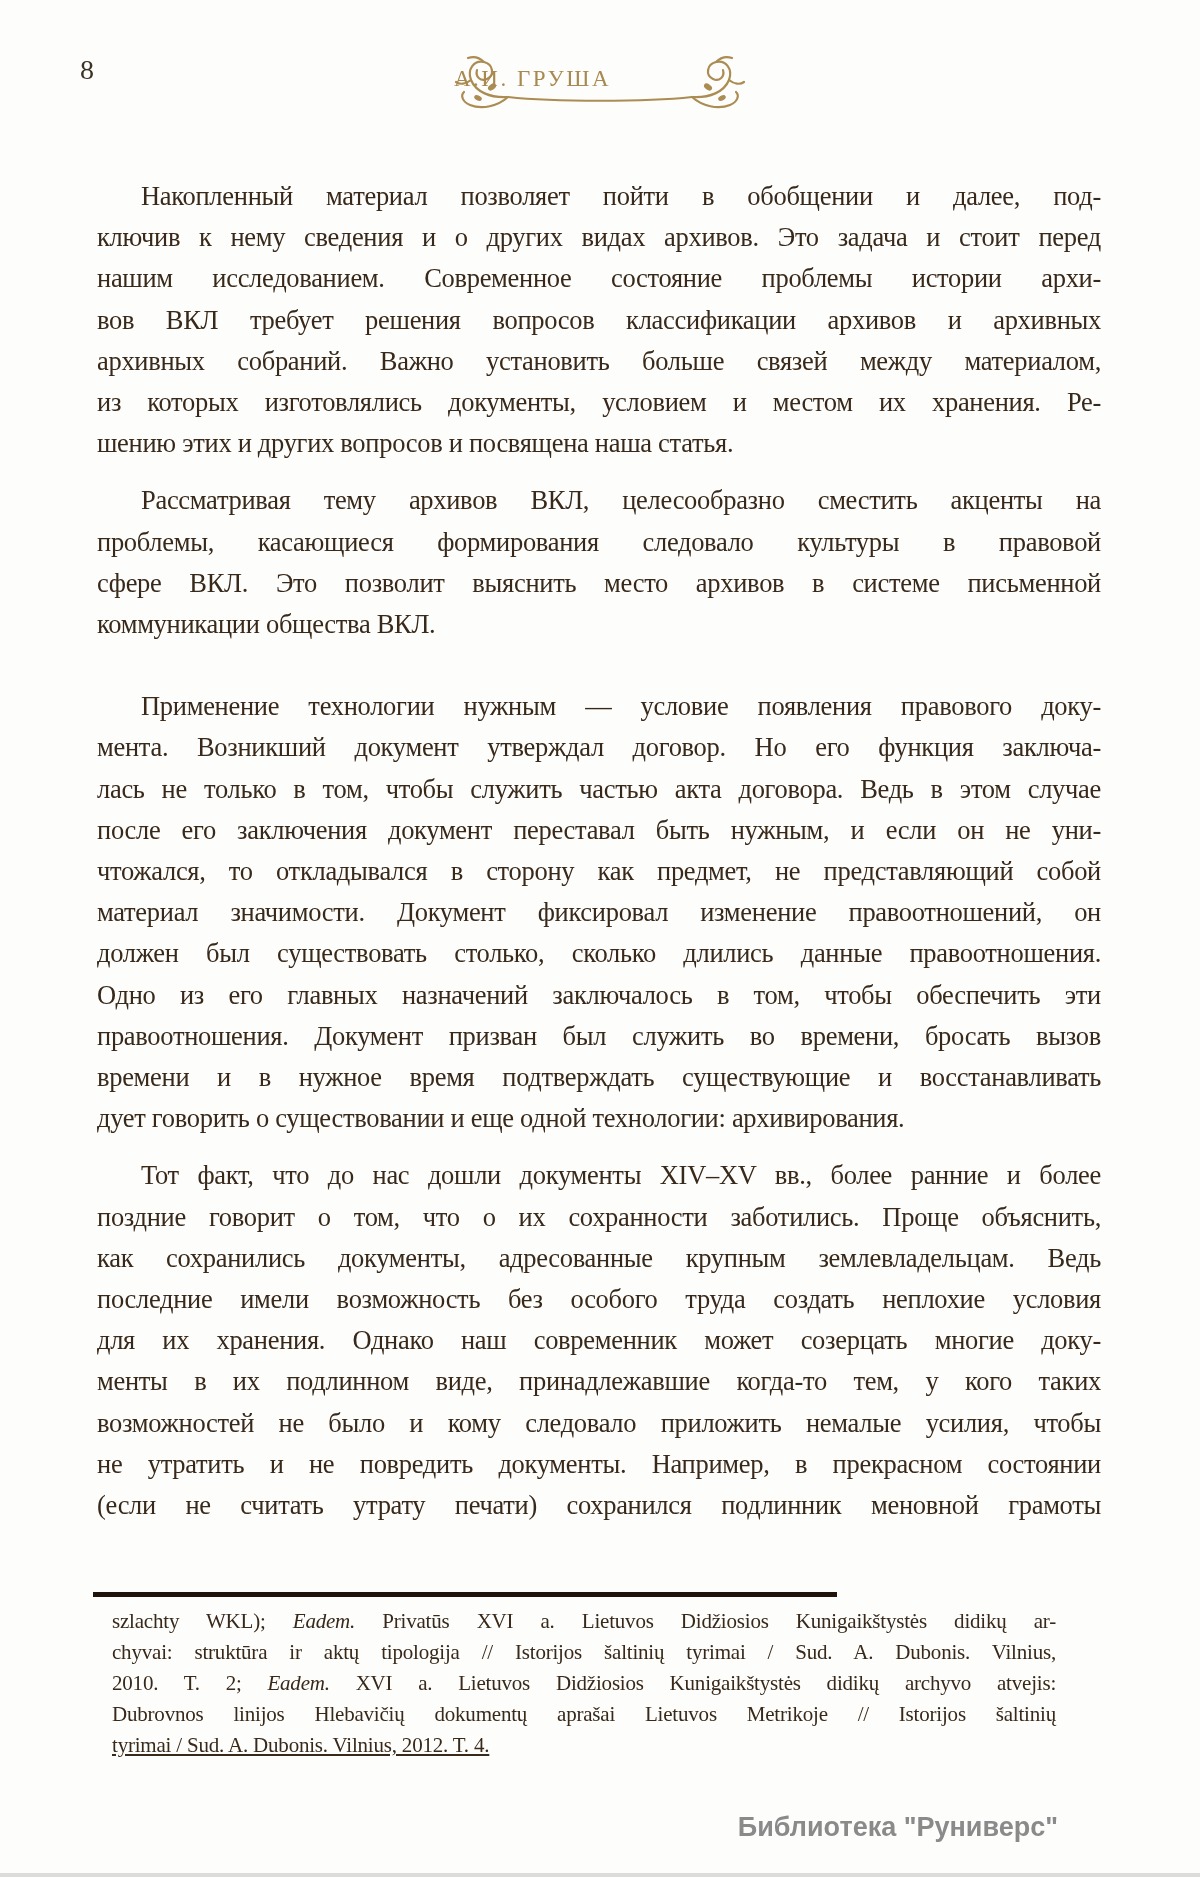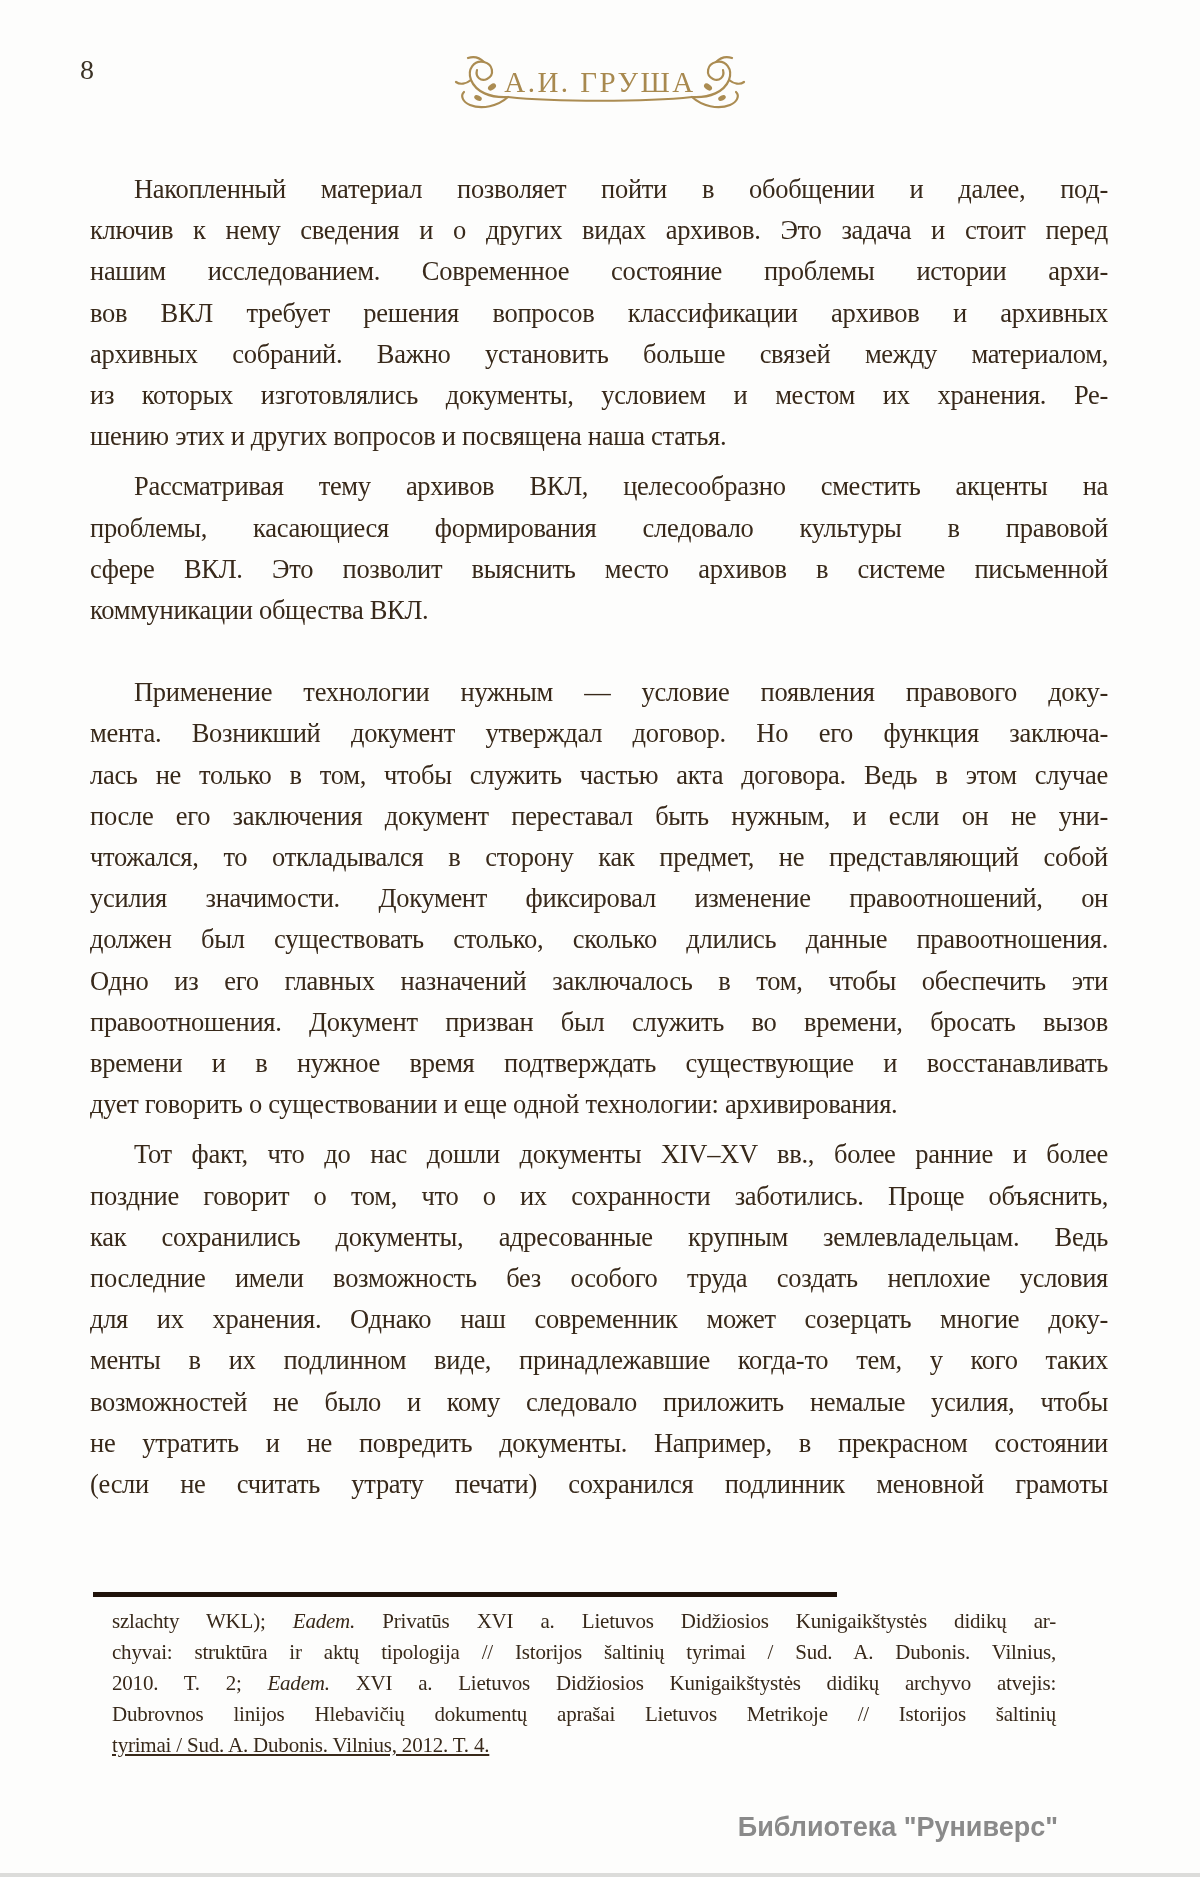--- a/index.html
+++ b/index.html
@@ -17,33 +17,32 @@
     font-size: 28px; color: #3c3326;
   }
   .ornament-wrap {
     position: absolute; left: 50%; top: 54px;
     transform: translateX(-50%);
     width: 292px; height: 60px;
   }
   .ornament-wrap svg { position: absolute; left: 0; top: 0; }
   .header-title {
     position: absolute; left: 0; right: 0; top: 12px;
-    text-align: center;
-    font-size: 29px; letter-spacing: 2.5px;
+    font-size: 23px; letter-spacing: 2.5px;
     color: #a8894f;
   }
 
   
   .page-body {
     position: absolute; left: 81px; right: 83px; top: 160px;
     font-size: 26.5px; line-height: 41.2px;
     letter-spacing: -0.3px;
     color: #38291a;
   }
-  .para { margin: 9px; }
+  .para { margin: 16px; }
   .para.gap-before { margin-top: 41px; }
   .line { text-align: justify; text-align-last: justify; }
   .line.first { text-indent: 44px; }
   .line.lastfree { text-align-last: left; }
 
   
   .footnote-rule {
     position: absolute; left: 93px; top: 1592px;
     width: 744px; height: 5px;
     background: #20130a;
@@ -121,21 +120,21 @@
       <div class="line">проблемы, касающиеся формирования следовало культуры в правовой</div>
       <div class="line">сфере ВКЛ. Это позволит выяснить место архивов в системе письменной</div>
       <div class="line lastfree">коммуникации общества ВКЛ.</div>
     </div>
     <div class="para gap-before">
       <div class="line first">Применение технологии нужным — условие появления правового доку-</div>
       <div class="line">мента. Возникший документ утверждал договор. Но его функция заключа-</div>
       <div class="line">лась не только в том, чтобы служить частью акта договора. Ведь в этом случае</div>
       <div class="line">после его заключения документ переставал быть нужным, и если он не уни-</div>
       <div class="line">чтожался, то откладывался в сторону как предмет, не представляющий собой</div>
-      <div class="line">усилия значимости. Документ фиксировал изменение правоотношений, он</div>
+      <div class="line">материал значимости. Документ фиксировал изменение правоотношений, он</div>
       <div class="line">должен был существовать столько, сколько длились данные правоотношения.</div>
       <div class="line">Одно из его главных назначений заключалось в том, чтобы обеспечить эти</div>
       <div class="line">правоотношения. Документ призван был служить во времени, бросать вызов</div>
       <div class="line">времени и в нужное время подтверждать существующие и восстанавливать</div>
       <div class="line lastfree">дует говорить о существовании и еще одной технологии: архивирования.</div>
     </div>
     <div class="para">
       <div class="line first">Тот факт, что до нас дошли документы XIV–XV вв., более ранние и более</div>
       <div class="line">поздние говорит о том, что о их сохранности заботились. Проще объяснить,</div>
       <div class="line">как сохранились документы, адресованные крупным землевладельцам. Ведь</div>

